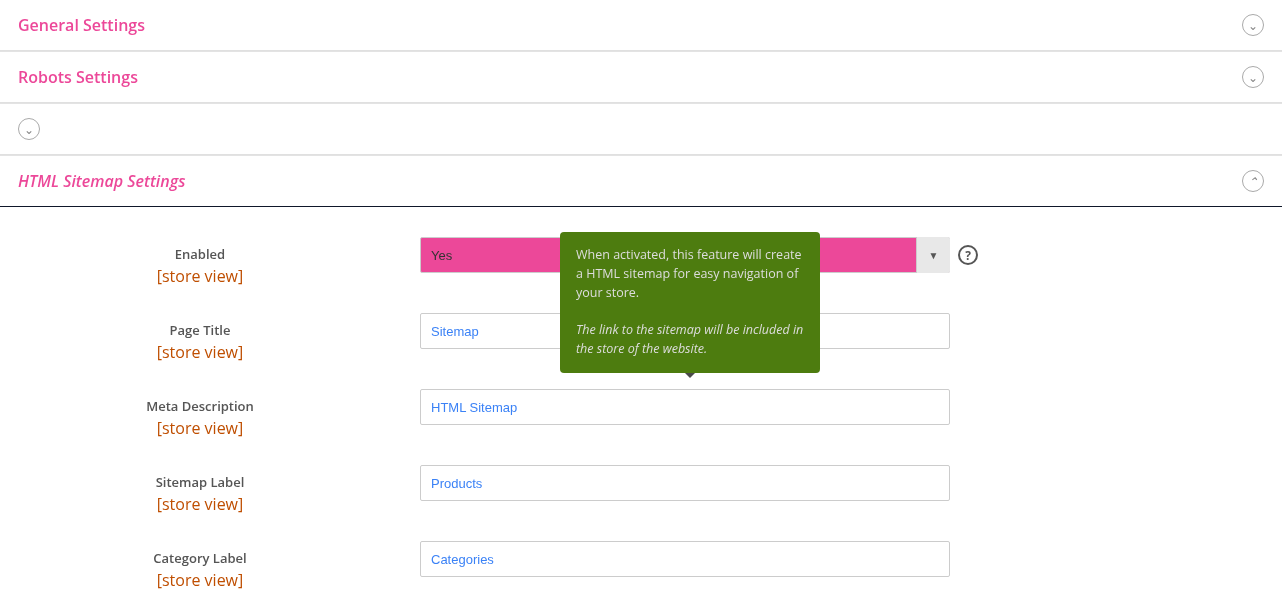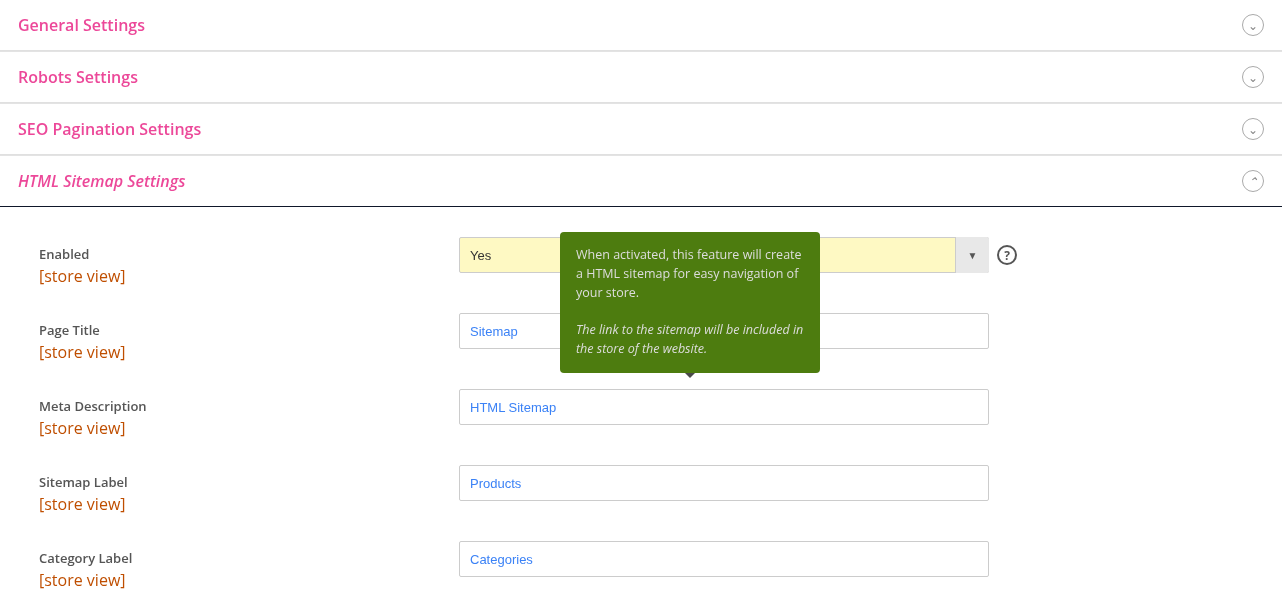--- a/index.html
+++ b/index.html
@@ -76,25 +76,24 @@
 
     .form-row {
       display: flex;
       align-items: flex-start;
       padding: 10px 20px 10px 0;
       margin-bottom: 6px;
     }
 
     .form-label-col {
       width: 420px;
-      text-align: left;
+      text-align: center;
       padding-right: 20px;
       flex-shrink: 0;
       padding-top: 8px;
-      margin-left: 39px;
     }
 
     .form-label {
       font-size: 13px;
       font-weight: 600;
       color: #555;
       display: block;
     }
 
     .form-label-sub {
@@ -129,21 +128,21 @@
     }
 
     .form-select {
       width: 100%;
       height: 36px;
       border: 1px solid #ccc;
       border-radius: 2px;
       padding: 6px 36px 6px 10px;
       font-size: 13px;
       color: #333;
-      background: #fef9c3;
+      background: #ec4899;
       appearance: none;
       -webkit-appearance: none;
       outline: none;
       cursor: pointer;
     }
 
     .select-arrow {
       position: absolute;
       right: 0;
       top: 0;
@@ -218,21 +217,20 @@
   </div>
   <div class="section-divider"></div>
 
   <div class="section-header">
     <span class="section-title">Robots Settings</span>
     <div class="section-icon">⌄</div>
   </div>
   <div class="section-divider"></div>
 
   <div class="section-header">
-    <span class="section-title">SEO Pagination Settings</span>
     <div class="section-icon">⌄</div>
   </div>
   <div class="section-divider"></div>
 
   <div class="section-expanded">
     <div class="section-header">
       <span class="section-title">HTML Sitemap Settings</span>
       <div class="section-icon">⌃</div>
     </div>
 

